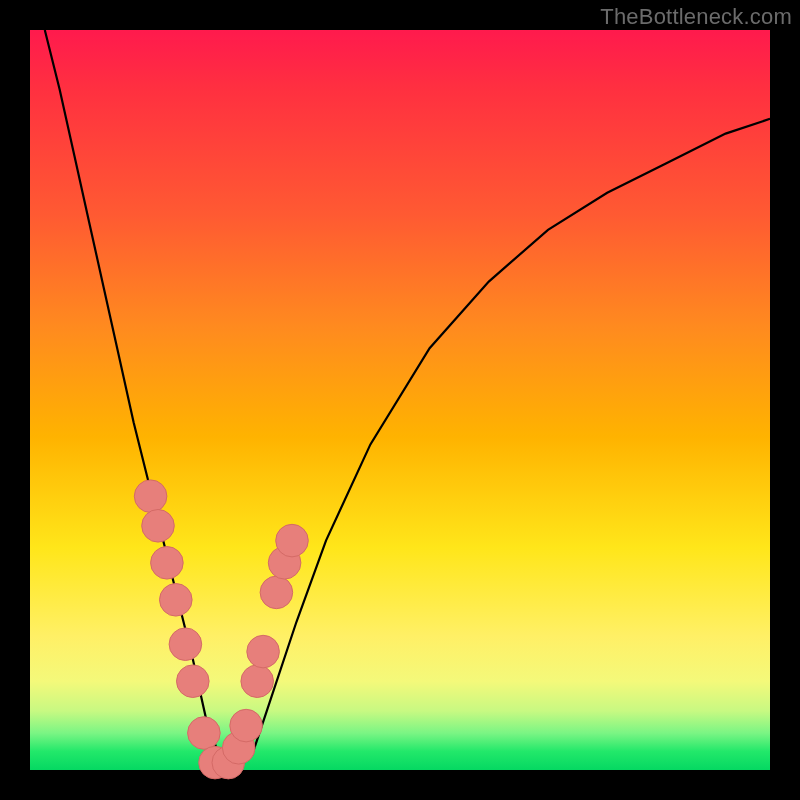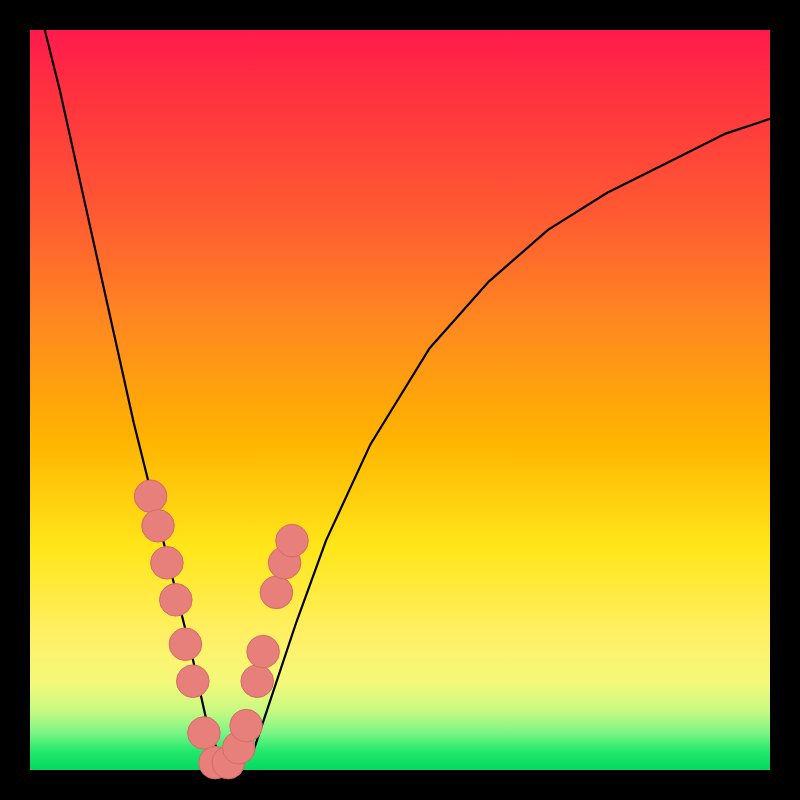--- a/index.html
+++ b/index.html
@@ -57,20 +57,21 @@
     width: 740px;
     height: 740px;
     overflow: visible;
   }
 </style>
 </head>
 <body>
 
 <div class="frame">
 
+  <div class="watermark">TheBottleneck.com</div>
 
   <div class="plot-area">
     <svg class="curves" viewBox="0 0 740 740">
       <path fill="none" stroke="#000000" stroke-width="2.2" id="curve-path" d="M14.8 0.0 L29.6 59.2 L44.4 125.8 L59.2 192.4 L74.0 259.0 L88.8 325.6 L103.6 392.2 L118.4 451.4 L133.2 510.6 L148.0 569.8 L162.8 629.0 L177.6 695.6 L192.4 732.6 L207.2 736.3 L222.0 725.2 L236.8 680.8 L266.4 592.0 L296.0 510.6 L340.4 414.4 L399.6 318.2 L458.8 251.6 L518.0 199.8 L577.2 162.8 L636.4 133.2 L695.6 103.6 L740.0 88.8"></path>
       <g id="markers">
           <circle cx="120.6" cy="466.2" r="16.3" fill="#e77f7b" stroke="#d46a66" stroke-width="1"></circle>
           <circle cx="128.0" cy="495.8" r="16.3" fill="#e77f7b" stroke="#d46a66" stroke-width="1"></circle>
           <circle cx="136.9" cy="532.8" r="16.3" fill="#e77f7b" stroke="#d46a66" stroke-width="1"></circle>
           <circle cx="145.8" cy="569.8" r="16.3" fill="#e77f7b" stroke="#d46a66" stroke-width="1"></circle>
           <circle cx="155.4" cy="614.2" r="16.3" fill="#e77f7b" stroke="#d46a66" stroke-width="1"></circle>

